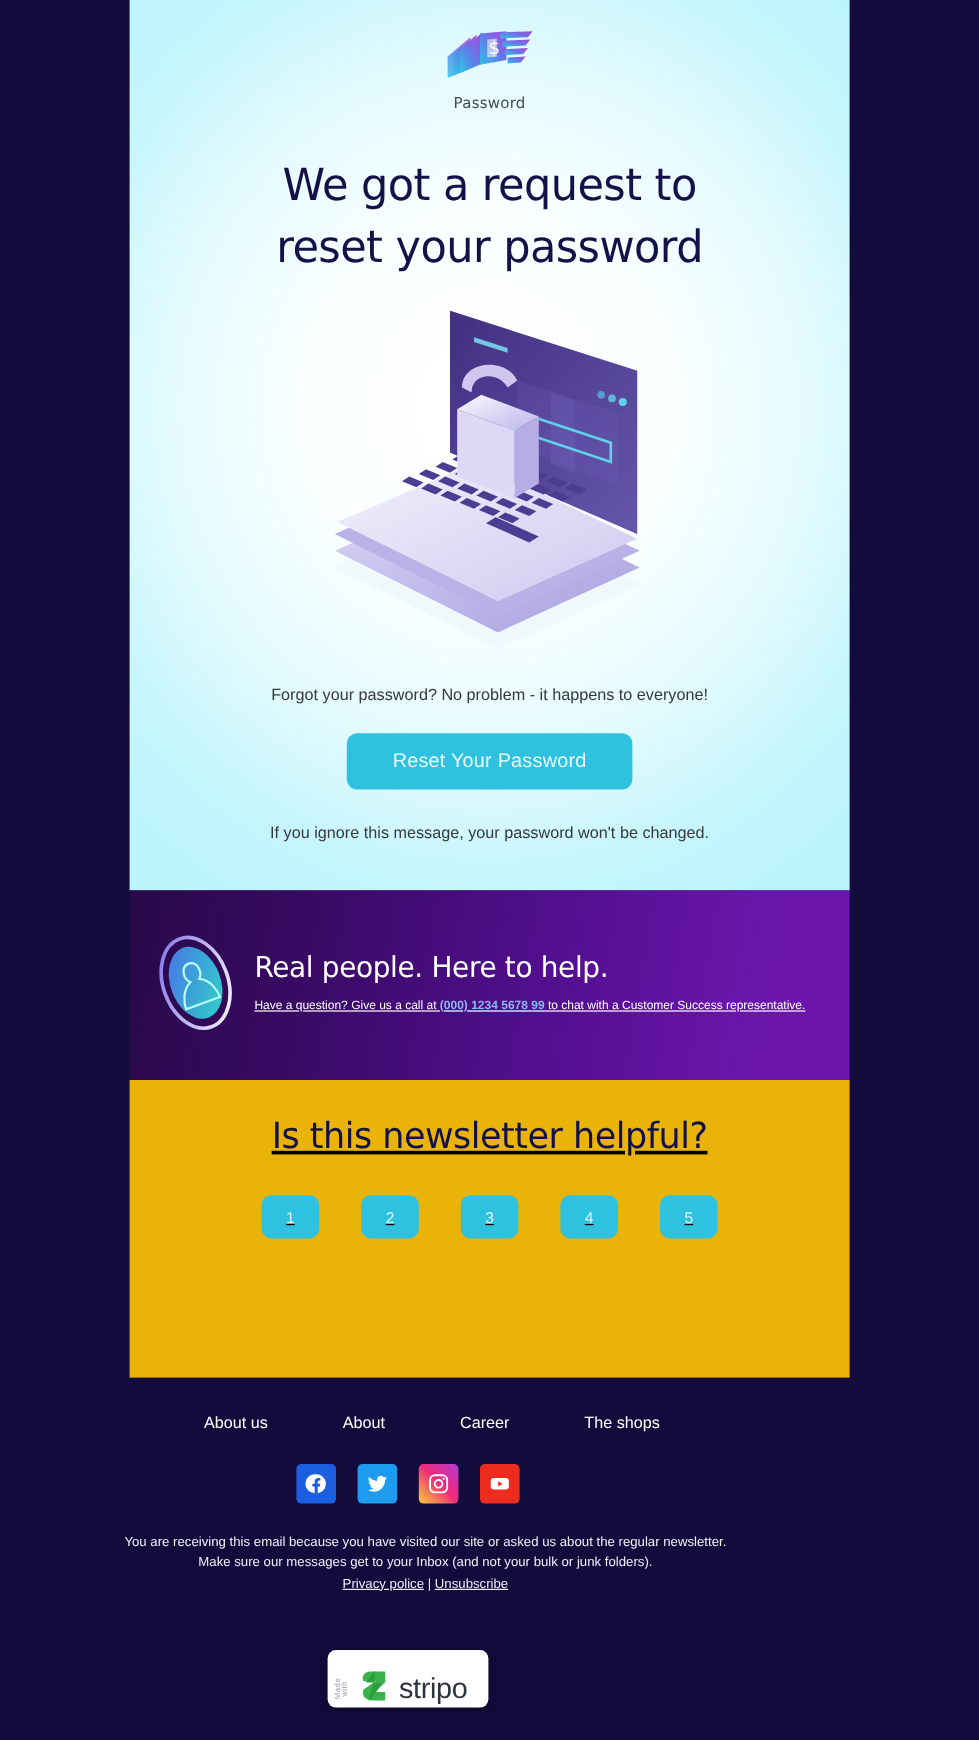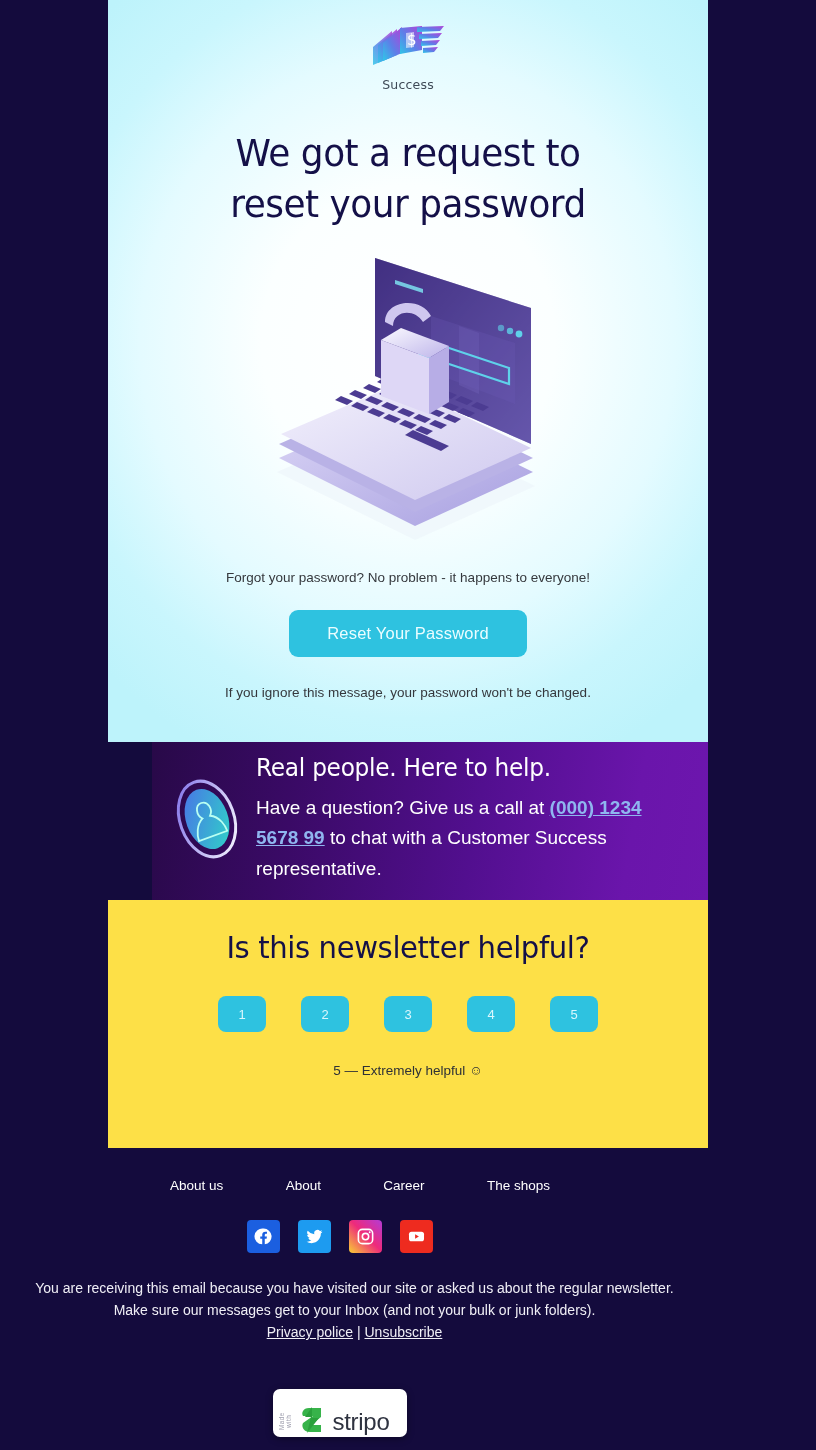--- a/index.html
+++ b/index.html
@@ -76,50 +76,51 @@
   }
 
   
   .help {
     position:relative;
     height:158px;
     background:linear-gradient(100deg, #280948 0%, #3a0a66 26%, #520f8f 58%, #6a15ab 85%, #6d16ae 100%);
     display:flex;
     align-items:center;
     padding:0 26px 0 18px;
-    margin-left:44px;
   }
   .help-icon { flex:0 0 auto; width:82px; }
   .help-text { flex:1 1 auto; padding-left:4px; padding-bottom:4px; }
   .help-title {
     font-family:"DejaVu Sans", sans-serif;
     font-size:24px;
     color:#ffffff;
     letter-spacing:-0.3px;
     margin-bottom:11px;
     transform:scaleX(0.97);
     transform-origin:left;
   }
   .help-body {
-    font-size:19px;
+    font-size:10px;
     line-height:1.58;
     color:#ffffff;
+    text-decoration:underline;
   }
   .help-body a {
     color:#8fb6ef;
     font-weight:bold;
     text-decoration:underline;
   }
 
   
   .rating {
-    background:#fde047;
+    background:#eab308;
     height:248px;
     padding-top:30px;
     text-align:center;
+    text-decoration:underline;
   }
   .rating-title {
     font-family:"DejaVu Sans", sans-serif;
     font-size:30px;
     color:#141048;
     letter-spacing:-0.4px;
     transform:scaleX(0.97);
   }
   .rating-row {
     margin-top:31px;
@@ -161,21 +162,21 @@
   }
   .social-ico {
     width:33px; height:33px;
     border-radius:4px;
     display:flex; align-items:center; justify-content:center;
     cursor:pointer;
   }
   .legal {
     text-align:center;
     margin-top:24px;
-    font-size:14px;
+    font-size:11px;
     line-height:1.58;
     color:#f0eff6;
     padding-left:29px;
   }
   .legal a { color:#f0eff6; text-decoration:underline; }
 
   .stripo-wrap { text-align:center; margin-top:46px; }
   .stripo {
     display:inline-flex;
     align-items:center;
@@ -228,21 +229,21 @@
               <path d="M49 10 L72 9 L68 14 L49 15 Z"></path>
               <path d="M51 17 L70 16 L66 21 L51 22 Z"></path>
               <path d="M53 24 L68 23 L64 28 L53 29 Z"></path>
             </g>
             <g fill="#ffffff">
               <path d="M36 9 L44 8 L44 23 L36 24 Z" opacity=".55"></path>
               <text x="37" y="21" font-size="15" font-family="DejaVu Sans, sans-serif" fill="#ffffff">$</text>
             </g>
           </svg>
         </span>
-        <div class="logo-label">Success</div>
+        <div class="logo-label">Password</div>
       </div>
 
       <div class="headline">
         <div>We got a request to</div>
         <div>reset your password</div>
       </div>
 
       <div class="illus">
         <svg width="290" height="300" viewBox="0 0 290 300">
           <defs>
@@ -371,21 +372,20 @@
     <div class="rating">
       <div class="rating-title">Is this newsletter helpful?</div>
       <div class="rating-row">
         <button class="rating-btn">1</button>
         <button class="rating-btn">2</button>
         <button class="rating-btn">3</button>
         <button class="rating-btn">4</button>
         <button class="rating-btn">5</button>
       </div>
       <div class="rating-legend">
-        <div>5 — Extremely helpful ☺</div>
       </div>
     </div>
   </div>
 
   <div class="footer">
     <div class="footer-nav">
       <a href="#">About us</a>
       <a href="#">About</a>
       <a href="#">Career</a>
       <a href="#">The shops</a>

